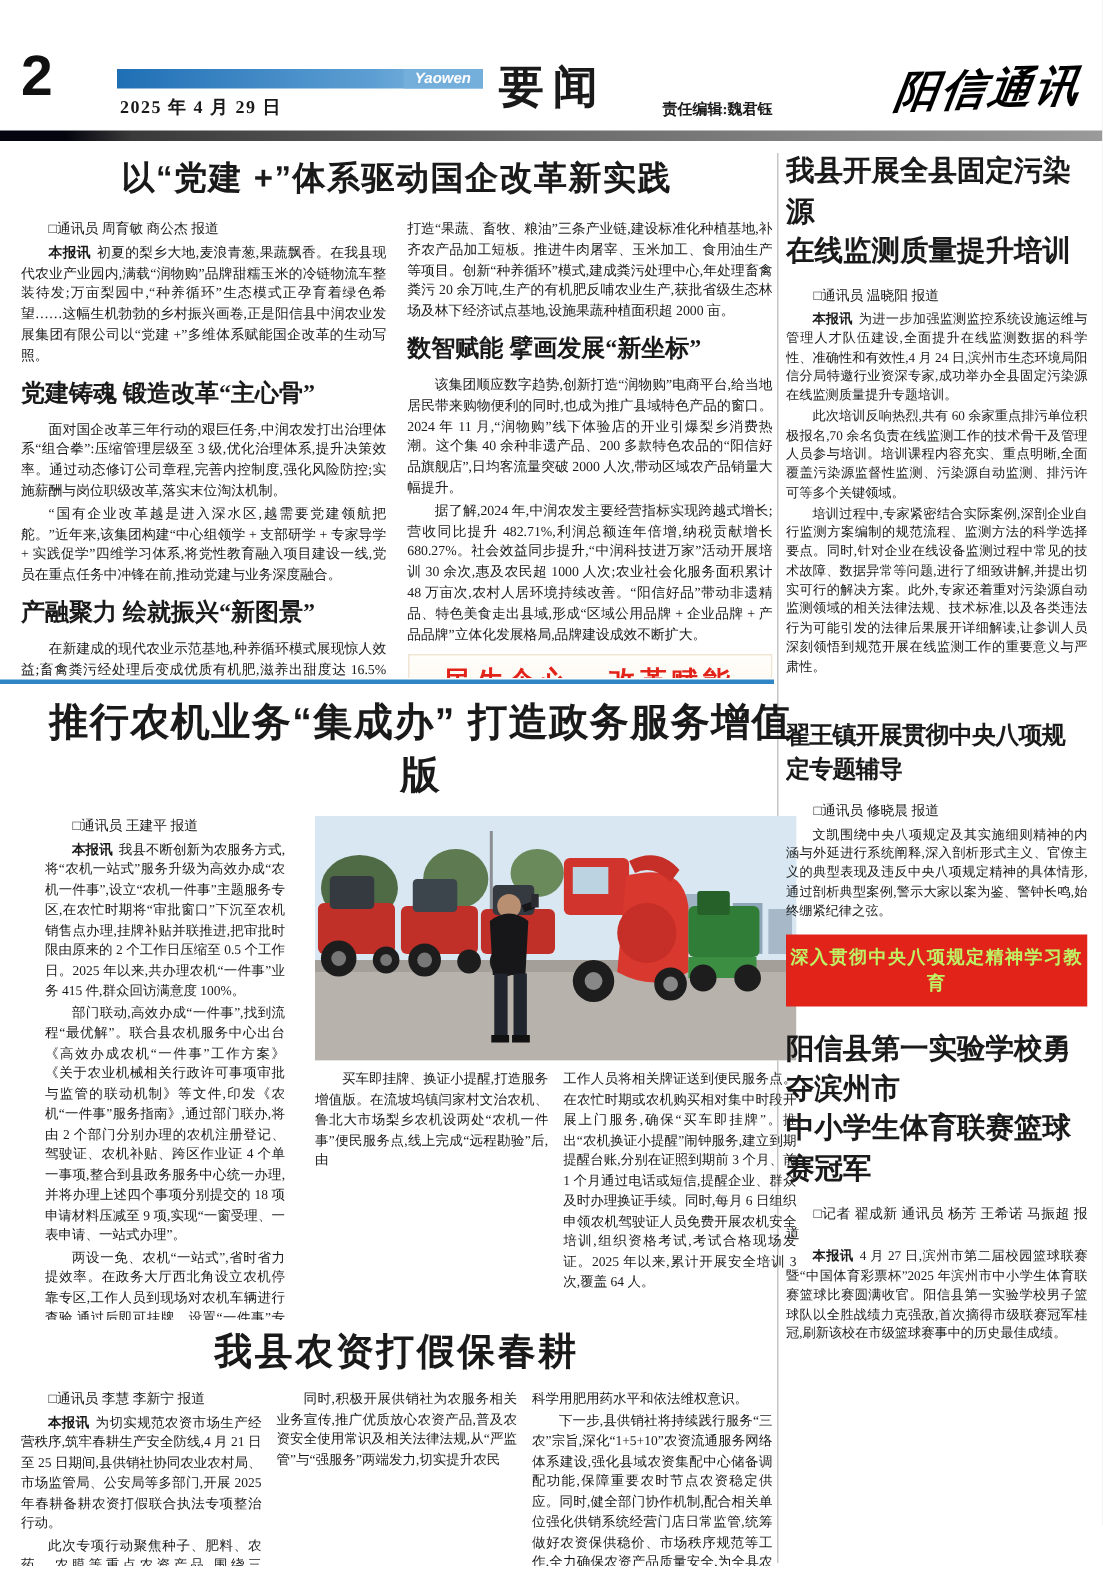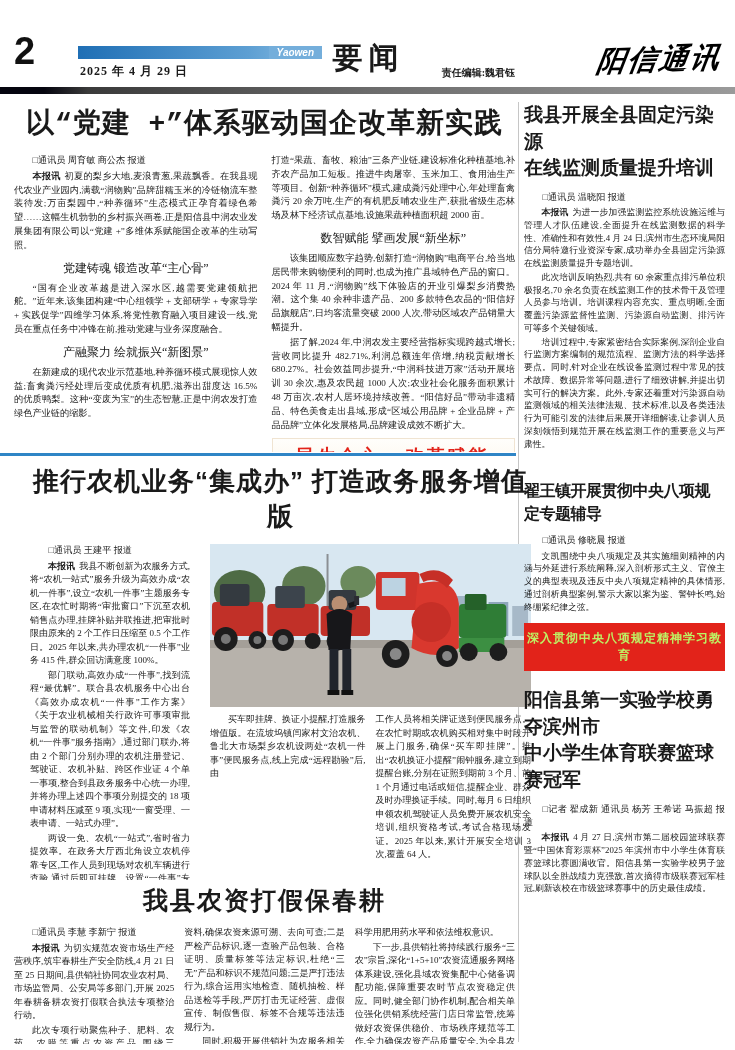--- a/index.html
+++ b/index.html
@@ -28,24 +28,24 @@
   #a1{left:14px;top:100px;width:501px;height:352px;}
   #a5{left:30px;top:462px;width:501px;height:418px;}
   #a6{left:14px;top:884px;width:501px;height:160px;}
   #sidebar{left:524px;top:102px;width:201px;height:944px;}
   
   .body-txt{font-size:9.2px;line-height:1.5;text-align:justify;}
   p{margin:0 0 1px 0;text-indent:2em;}
   p.cont{text-indent:0;}
   .byline{font-size:9.2px;text-indent:2em;margin-bottom:2px;}
   .lead-tag{font-weight:bold;margin-right:4px;}
-  .subhead{text-align:center;font-weight:normal;font-size:12px;text-indent:0;margin:6px 0 5px 0;}
-  
-  .a1-headline{text-align:center;font-family:Liberation Mono, monospace;font-weight:900;
-               font-size:28px;letter-spacing:1px;margin:4px 0 12px 0;}
+  .subhead{font-weight:bold;font-size:16px;text-indent:0;margin:6px 0 5px 0;}
+  
+  .a1-headline{text-align:center;font-family:Liberation Sans, sans-serif;font-weight:900;
+               font-size:22px;letter-spacing:1px;margin:4px 0 12px 0;}
   .cols2{display:flex;gap:14px;}
   .cols2 .col{flex:1;min-width:0;}
   .minsheng{margin-top:6px;border:1px solid #f0e4d2;height:58px;position:relative;
             background:linear-gradient(#fffefb,#fbf0de);}
   .minsheng-text{color:#e2231a;font-weight:900;font-family:"Liberation Sans",sans-serif;
                  font-size:18px;text-align:center;letter-spacing:3px;padding-top:4px;}
   
   .a5-headline{text-align:center;font-family:"Liberation Sans",sans-serif;font-weight:900;
                font-size:26px;letter-spacing:1px;margin:2px 0 10px 0;}
   .a5-body{display:flex;gap:20px;}
@@ -88,20 +88,21 @@
   <div class="vdiv"></div>
   <div class="blueline"></div>
 
   <div id="a1" class="blk">
     <div class="a1-headline">以“党建 +”体系驱动国企改革新实践</div>
     <div class="cols2 body-txt">
       <div class="col">
         <div class="byline">□通讯员 周育敏 商公杰 报道</div>
         <p><b class="lead-tag">本报讯</b><span>初夏的梨乡大地,麦浪青葱,果蔬飘香。在我县现代农业产业园内,满载“润物购”品牌甜糯玉米的冷链物流车整装待发;万亩梨园中,“种养循环”生态模式正孕育着绿色希望……这幅生机勃勃的乡村振兴画卷,正是阳信县中润农业发展集团有限公司以“党建 +”多维体系赋能国企改革的生动写照。</span></p>
         <div class="subhead">党建铸魂 锻造改革“主心骨”</div>
+        <p>面对国企改革三年行动的艰巨任务,中润农发打出治理体系“组合拳”:压缩管理层级至 3 级,优化治理体系,提升决策效率。通过动态修订公司章程,完善内控制度,强化风险防控;实施薪酬与岗位职级改革,落实末位淘汰机制。</p>
         <p>“国有企业改革越是进入深水区,越需要党建领航把舵。”近年来,该集团构建“中心组领学 + 支部研学 + 专家导学 + 实践促学”四维学习体系,将党性教育融入项目建设一线,党员在重点任务中冲锋在前,推动党建与业务深度融合。</p>
         <div class="subhead">产融聚力 绘就振兴“新图景”</div>
         <p>在新建成的现代农业示范基地,种养循环模式展现惊人效益;畜禽粪污经处理后变成优质有机肥,滋养出甜度达 16.5% 的优质鸭梨。这种“变废为宝”的生态智慧,正是中润农发打造绿色产业链的缩影。</p>
 
       </div>
       <div class="col">
         <p class="cont">打造“果蔬、畜牧、粮油”三条产业链,建设标准化种植基地,补齐农产品加工短板。推进牛肉屠宰、玉米加工、食用油生产等项目。创新“种养循环”模式,建成粪污处理中心,年处理畜禽粪污 20 余万吨,生产的有机肥反哺农业生产,获批省级生态林场及林下经济试点基地,设施果蔬种植面积超 2000 亩。</p>
         <div class="subhead">数智赋能 擘画发展“新坐标”</div>
         <p>该集团顺应数字趋势,创新打造“润物购”电商平台,给当地居民带来购物便利的同时,也成为推广县域特色产品的窗口。2024 年 11 月,“润物购”线下体验店的开业引爆梨乡消费热潮。这个集 40 余种非遗产品、200 多款特色农品的“阳信好品旗舰店”,日均客流量突破 2000 人次,带动区域农产品销量大幅提升。</p>
         <p>据了解,2024 年,中润农发主要经营指标实现跨越式增长;营收同比提升 482.71%,利润总额连年倍增,纳税贡献增长 680.27%。社会效益同步提升,“中润科技进万家”活动开展培训 30 余次,惠及农民超 1000 人次;农业社会化服务面积累计 48 万亩次,农村人居环境持续改善。“阳信好品”带动非遗精品、特色美食走出县域,形成“区域公用品牌 + 企业品牌 + 产品品牌”立体化发展格局,品牌建设成效不断扩大。</p>
@@ -198,21 +199,20 @@
 
   <div id="a6" class="blk">
     <div class="a6-headline">我县农资打假保春耕</div>
     <div class="cols3 body-txt">
       <div class="col">
         <div class="byline">□通讯员 李慧 李新宁 报道</div>
         <p><b class="lead-tag">本报讯</b><span>为切实规范农资市场生产经营秩序,筑牢春耕生产安全防线,4 月 21 日至 25 日期间,县供销社协同农业农村局、市场监管局、公安局等多部门,开展 2025 年春耕备耕农资打假联合执法专项整治行动。</span></p>
         <p>此次专项行动聚焦种子、肥料、农药、农膜等重点农资产品,围绕三个“严”字精准发力:一是严审资质台账,重点核查产品资质、质量检测报告、购销台账等关键</p>
       </div>
       <div class="col">
-        <p class="cont">资料,确保农资来源可溯、去向可查;二是严检产品标识,逐一查验产品包装、合格证明、质量标签等法定标识,杜绝“三无”产品和标识不规范问题;三是严打违法行为,综合运用实地检查、随机抽检、样品送检等手段,严厉打击无证经营、虚假宣传、制假售假、标签不合规等违法违规行为。</p>
         <p>同时,积极开展供销社为农服务相关业务宣传,推广优质放心农资产品,普及农资安全使用常识及相关法律法规,从“严监管”与“强服务”两端发力,切实提升农民</p>
       </div>
       <div class="col">
         <p class="cont">科学用肥用药水平和依法维权意识。</p>
         <p>下一步,县供销社将持续践行服务“三农”宗旨,深化“1+5+10”农资流通服务网络体系建设,强化县域农资集配中心储备调配功能,保障重要农时节点农资稳定供应。同时,健全部门协作机制,配合相关单位强化供销系统经营门店日常监管,统筹做好农资保供稳价、市场秩序规范等工作,全力确保农资产品质量安全,为全县农业稳产增收筑牢坚实保障。</p>
       </div>
     </div>
   </div>
 
   <div id="sidebar" class="blk">

